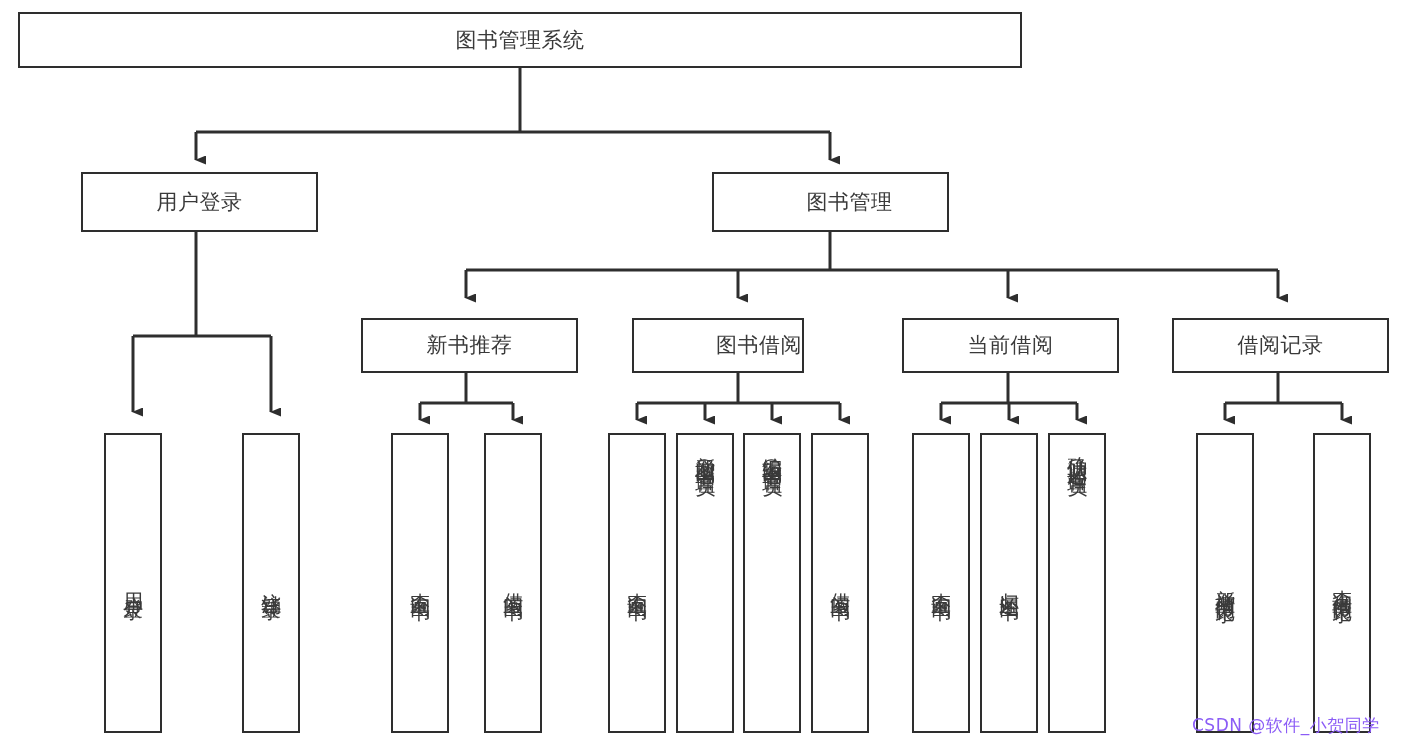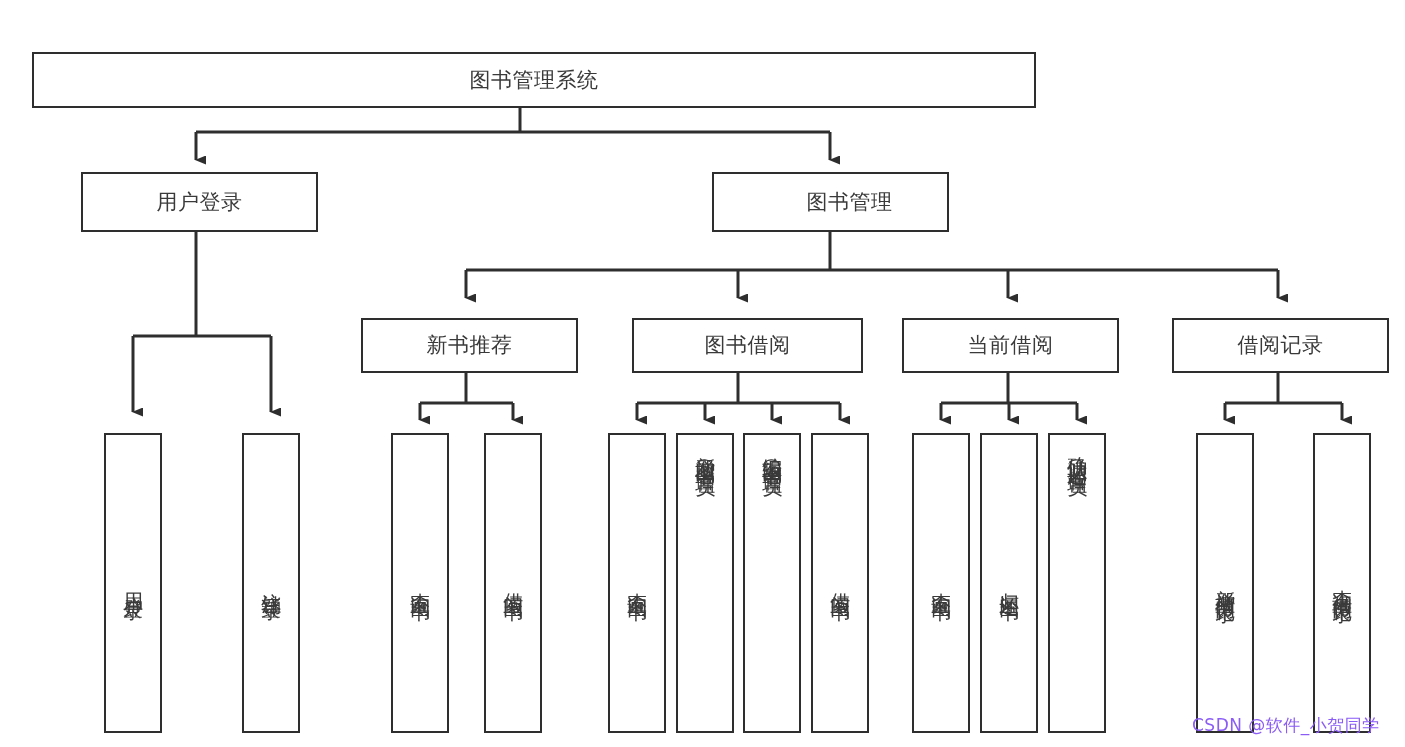--- a/index.html
+++ b/index.html
@@ -114,35 +114,35 @@
       <path d="M 1009,403 L 1009,420" marker-end="url(#arrowhead)"></path>
       <path d="M 1077,403 L 1077,420" marker-end="url(#arrowhead)"></path>
 
       <path d="M 1278,373 L 1278,403"></path>
       <path d="M 1225,403 L 1342,403"></path>
       <path d="M 1225,403 L 1225,420" marker-end="url(#arrowhead)"></path>
       <path d="M 1342,403 L 1342,420" marker-end="url(#arrowhead)"></path>
     </g>
   </svg>
 
-  <div class="node horiz" style="left:32px; top:12px; width:1004px; height:56px;margin-top:40px;">
+  <div class="node horiz" style="left:18px; top:12px; width:1004px; height:56px;">
     <span>图书管理系统</span>
   </div>
 
   <div class="node horiz" style="left:81px; top:172px; width:237px; height:60px;">
     <span>用户登录</span>
   </div>
   <div class="node horiz" style="left:712px; top:172px; width:237px; height:60px;padding-left:38px;">
     <span>图书管理</span>
   </div>
 
   <div class="node horiz" style="left:361px; top:318px; width:217px; height:55px;">
     <span>新书推荐</span>
   </div>
-  <div class="node horiz" style="left:632px; top:318px; width:231px; height:55px;">
+  <div class="node horiz" style="left:632px; top:318px; width:172px; height:55px;justify-content:flex-end;">
     <span>图书借阅</span>
   </div>
   <div class="node horiz" style="left:902px; top:318px; width:217px; height:55px;">
     <span>当前借阅</span>
   </div>
   <div class="node horiz" style="left:1172px; top:318px; width:217px; height:55px;">
     <span>借阅记录</span>
   </div>
 
   <div class="node vert midal" style="left:104px; top:433px; width:58px; height:300px;">

